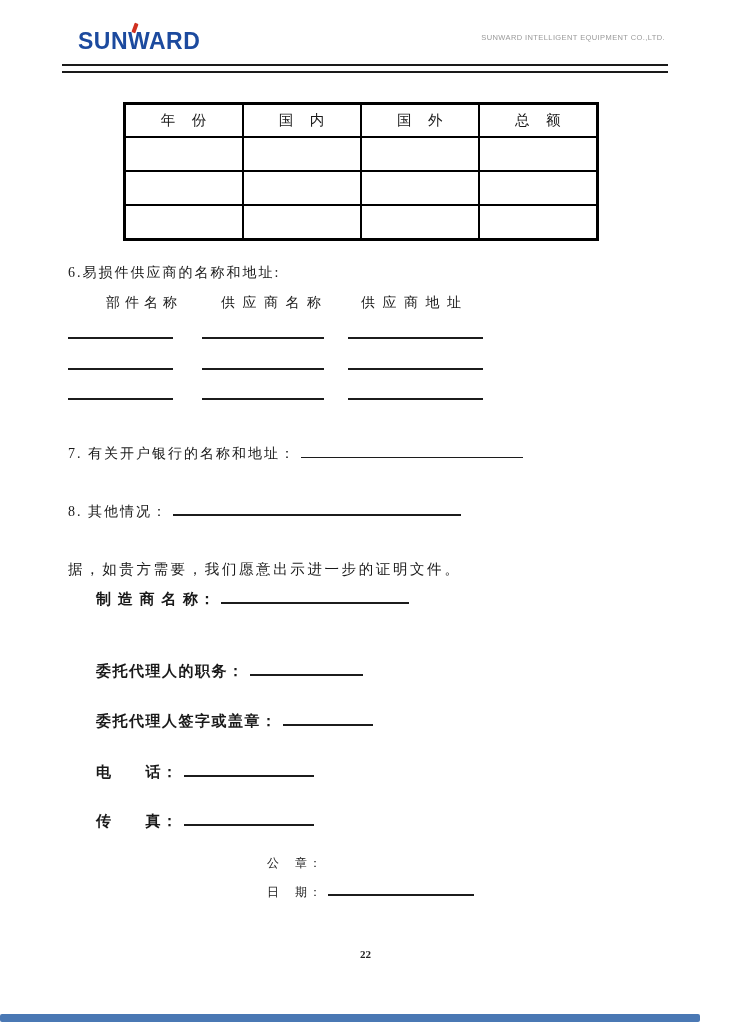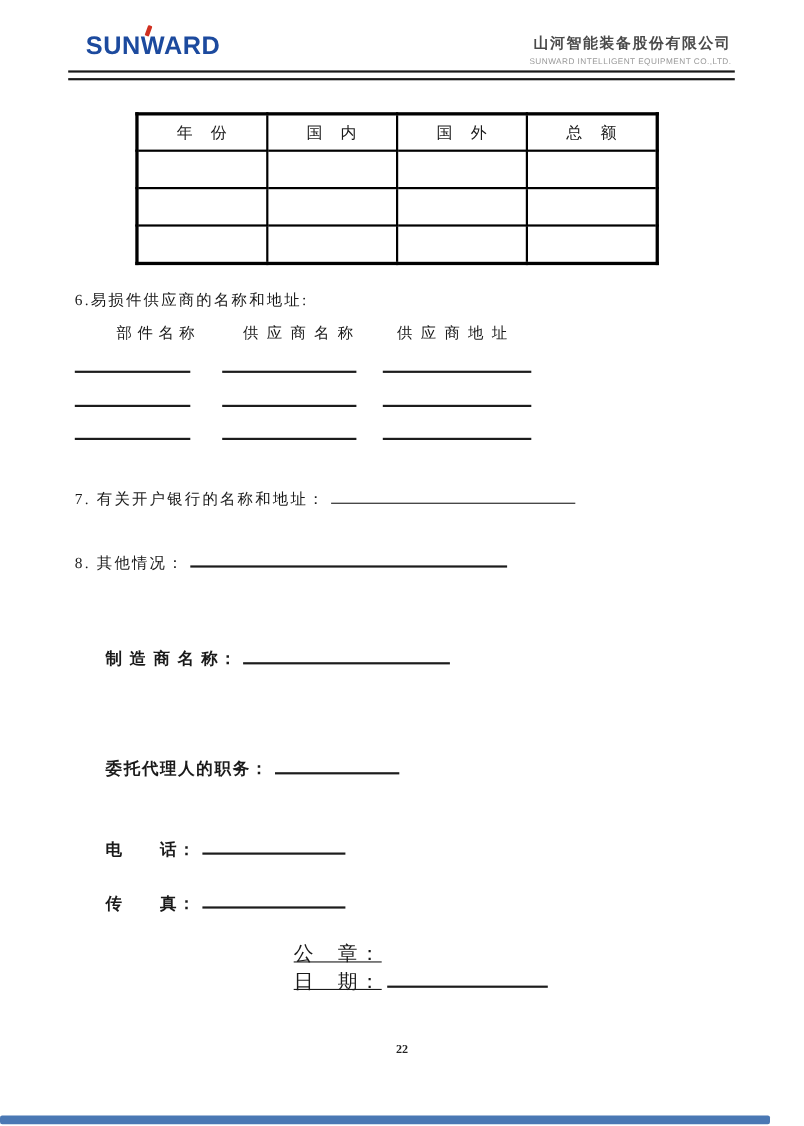--- a/index.html
+++ b/index.html
@@ -66,21 +66,21 @@
   .uline{
     display:inline-block;
     border-bottom:2px solid #1c1c1c;
     height:14px;
     margin-left:5px;
     vertical-align:baseline;
   }
   .uline-thin{border-bottom-width:1.5px;}
 
   .sig{font-weight:bold;font-size:15px;letter-spacing:1.5px;white-space:nowrap;}
-  .plain{font-weight:normal;font-size:18px;letter-spacing:2px;white-space:nowrap;text-decoration:underline;}
+  .plain{font-weight:normal;font-size:12px;letter-spacing:2px;white-space:nowrap;}
 
   .pagenum{
     width:731px;text-align:center;
     font-size:11px;font-weight:bold;color:#222;
     font-family:"Liberation Serif","DejaVu Serif",serif;
   }
   .scrollbar{
     position:absolute;left:0;top:1014px;
     width:700px;height:8px;
     background:#4a78b4;border-radius:2px;
@@ -90,21 +90,20 @@
 <body>
 
 <div class="page">
 
   <div class="abs" style="left:78px;top:28px;">
     <span class="logo">SUNWARD</span>
     <span class="logo-tick"></span>
   </div>
 
   <div class="abs company-block" style="right:66px;top:31px;">
-    <div class="company-cn">山河智能装备股份有限公司</div>
     <div class="company-en">SUNWARD INTELLIGENT EQUIPMENT CO.,LTD.</div>
   </div>
 
   <div class="abs hdr-rule" style="left:62px;top:64px;width:606px;"></div>
 
 
   <table class="sales abs" style="left:123px;top:102px;">
     <tbody>
         <tr class="hd">
       <td>年　份</td>
@@ -152,29 +151,33 @@
   <div class="line" style="left:348px;top:398px;width:135px;"></div>
 
   <div class="abs txt" style="left:68px;top:443px;">
     <span>7.  有关开户银行的名称和地址：</span><span class="uline uline-thin" style="width:222px;"></span>
   </div>
 
   <div class="abs txt" style="left:68px;top:500px;">
     <span>8.  其他情况：</span><span class="uline" style="width:288px;"></span>
   </div>
 
+  <div class="abs para" style="left:68px;top:560px;">据，如贵方需要，我们愿意出示进一步的证明文件。</div>
 
   <div class="abs sig" style="left:96px;top:588px;">
     <span>制 造 商 名 称：</span><span class="uline" style="width:188px;border-bottom-width:2.5px;"></span>
   </div>
 
-  <div class="abs sig" style="left:96px;top:660px;margin-top:28px;">
+  <div class="abs sig" style="left:96px;top:660px;">
     <span>委托代理人的职务：</span><span class="uline" style="width:113px;border-bottom-width:2.5px;"></span>
   </div>
 
+  <div class="abs sig" style="left:96px;top:710px;">
+    <span>委托代理人签字或盖章：</span><span class="uline" style="width:90px;border-bottom-width:2.5px;"></span>
+  </div>
 
   <div class="abs sig" style="left:96px;top:810px;">
     <span>传　　真：</span><span class="uline" style="width:130px;border-bottom-width:2.5px;"></span>
   </div>
 
   <div class="abs sig" style="left:96px;top:761px;">
     <span>电　　话：</span><span class="uline" style="width:130px;border-bottom-width:2.5px;"></span>
   </div>
 
   <div class="abs plain" style="left:267px;top:855px;">公　章：</div>

